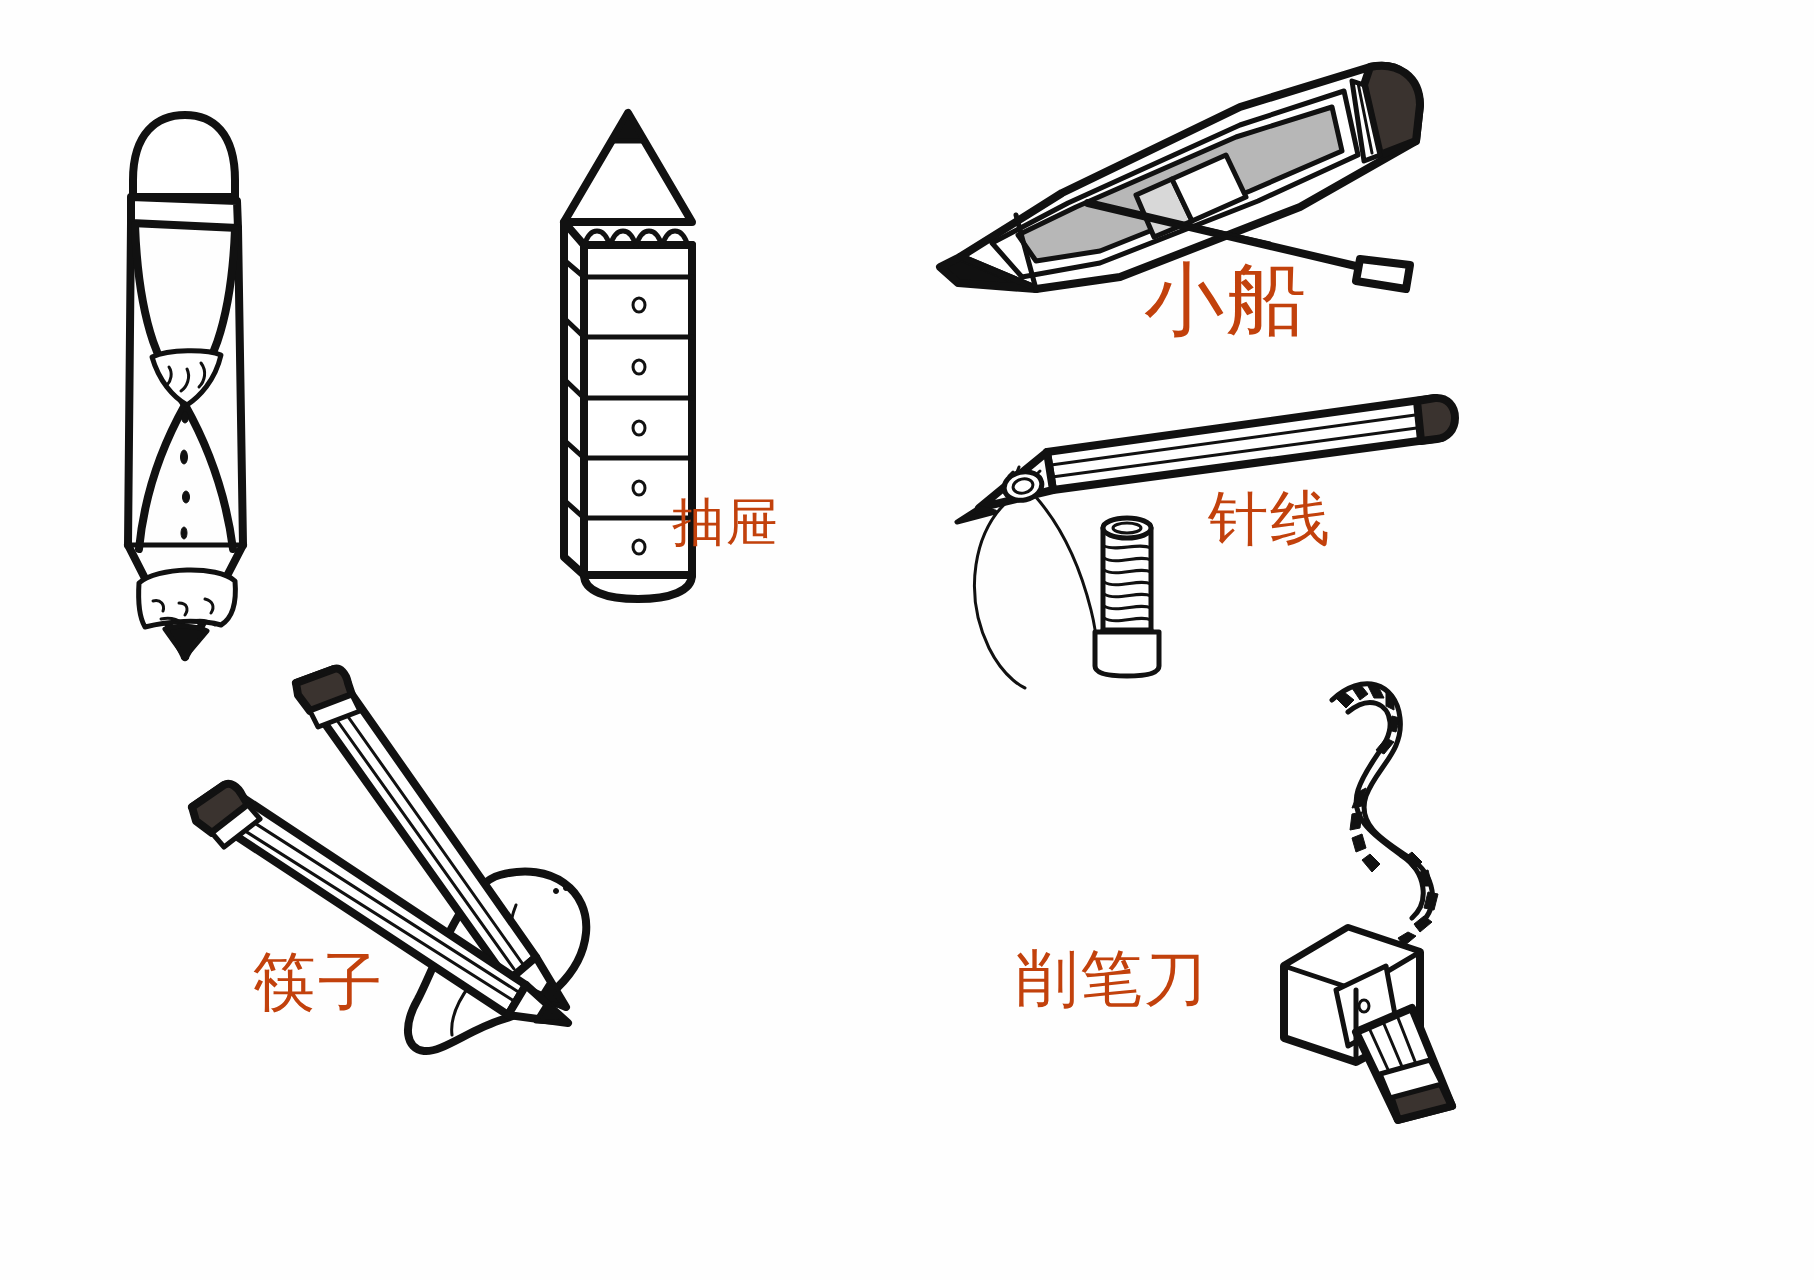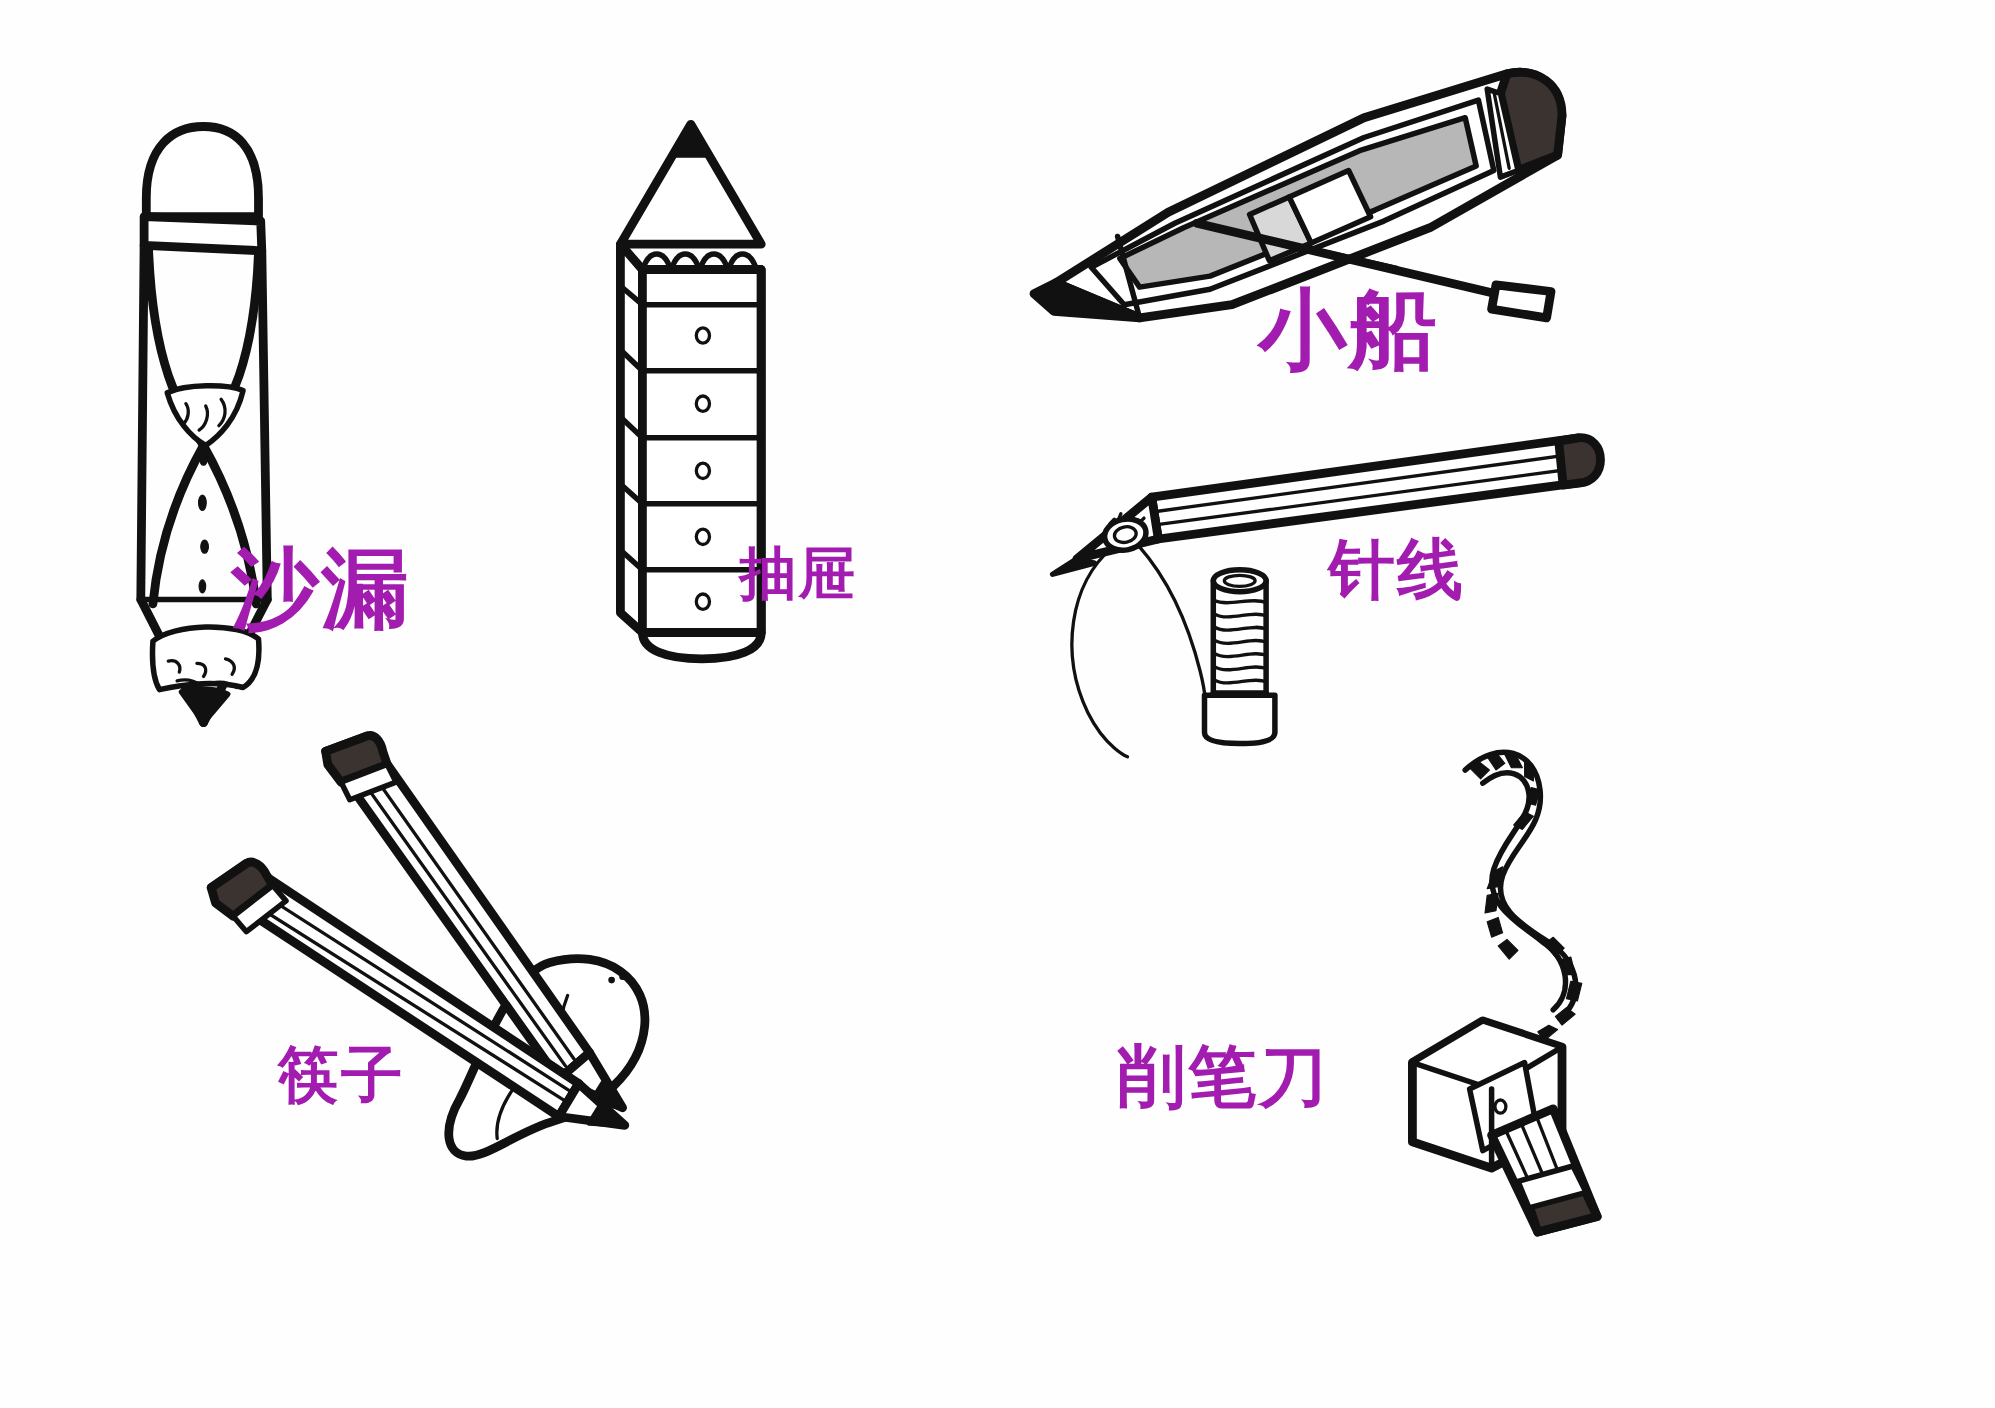--- a/index.html
+++ b/index.html
@@ -8,32 +8,32 @@
     font-family:"DejaVu Sans","Liberation Sans",sans-serif;
     width:1814px;height:1280px;overflow:hidden;position:relative;
   }
   #sheet{
     position:relative;width:1814px;height:1280px;background:#fefefe;
   }
   .item{position:absolute;}
   .caption{
     position:absolute;
     font-family:"DejaVu Sans","Liberation Sans",sans-serif;
-    font-weight:bold;
-    color:#a21caf;
+    font-weight:normal;
+    color:#c2410c;
     letter-spacing:2px;
     white-space:nowrap;
     line-height:1;
     user-select:none;
   }
   .cap-hourglass{left:210px;top:496px;font-size:80px;}
   .cap-drawer   {left:672px;top:496px;font-size:52px;}
   .cap-boat     {left:1144px;top:260px;font-size:80px;}
   .cap-needle   {left:1208px;top:488px;font-size:60px;}
-  .cap-chop     {left:252px;top:950px;font-size:56px;}
+  .cap-chop     {left:252px;top:950px;font-size:64px;}
   .cap-sharp    {left:1016px;top:948px;font-size:62px;}
   svg{display:block;overflow:visible;}
   .ink{fill:none;stroke:#111111;stroke-linecap:round;stroke-linejoin:round;}
   .fillwhite{fill:#ffffff;stroke:#111111;stroke-linejoin:round;stroke-linecap:round;}
   .fillblack{fill:#111111;stroke:#111111;stroke-linejoin:round;}
   .filldark{fill:#3a332f;stroke:#111111;stroke-linejoin:round;}
   .fillgrey{fill:#b7b7b7;stroke:#111111;stroke-linejoin:round;}
   .filllgrey{fill:#d8d8d8;stroke:#111111;stroke-linejoin:round;}
   .thin{stroke-width:3;}
   .med{stroke-width:5;}
@@ -78,21 +78,20 @@
       <path class="fillwhite med" d="M44 478 C62 462 122 460 140 476 C142 500 136 514 126 520 C104 514 74 516 50 522 C44 512 43 494 44 478 Z"></path>
       <path class="ink thin" d="M58 496 C66 494 70 500 68 506"></path>
       <path class="ink thin" d="M84 498 C92 498 94 504 90 510"></path>
       <path class="ink thin" d="M110 494 C118 496 120 502 116 508"></path>
       <path class="ink thin" d="M66 514 C74 512 82 514 88 518"></path>
       <path class="ink thin" d="M98 516 C106 514 114 516 120 520"></path>
 
       <path class="fillblack med" d="M70 524 C80 520 100 520 112 526 L90 552 Z"></path>
     </svg>
   </div>
-  <div class="caption cap-hourglass">沙漏</div>
 
   <div class="item" style="left:540px;top:105px;">
     <svg width="190" height="500" viewBox="0 0 190 500">
 
       <path class="fillwhite thick" d="M88 8 L24 117 L152 117 Z"></path>
 
       <path class="fillblack med" d="M88 8 L72 36 L104 36 Z"></path>
 
       <path class="fillwhite thick" d="M24 117 L24 452 L44 470 L44 140 Z"></path>
 

